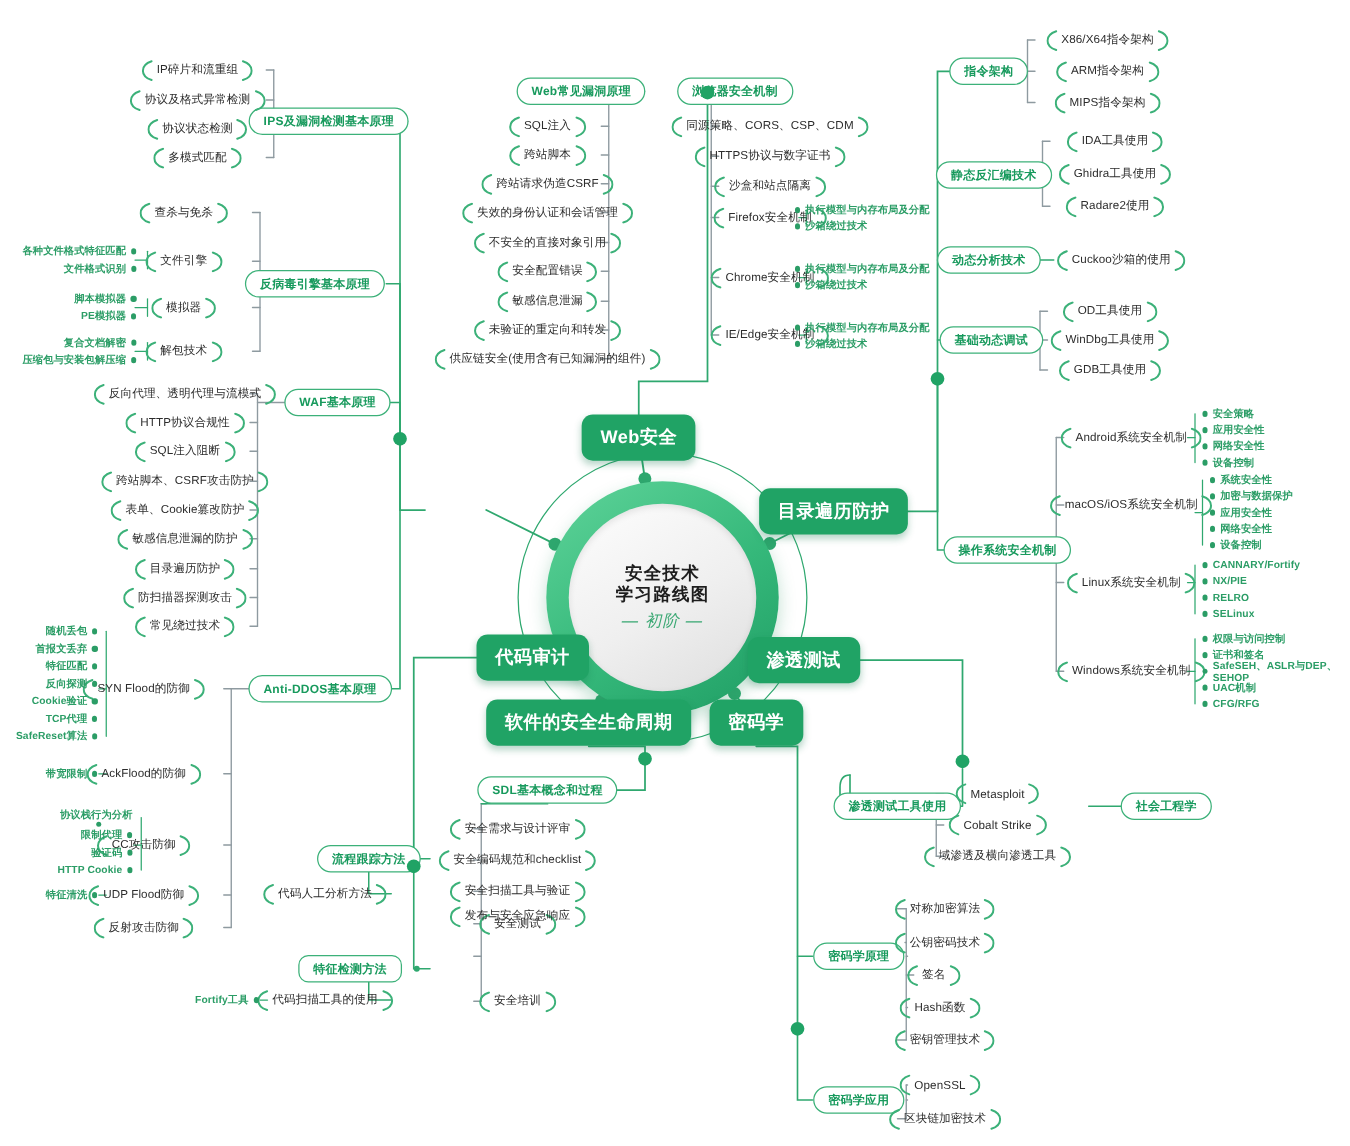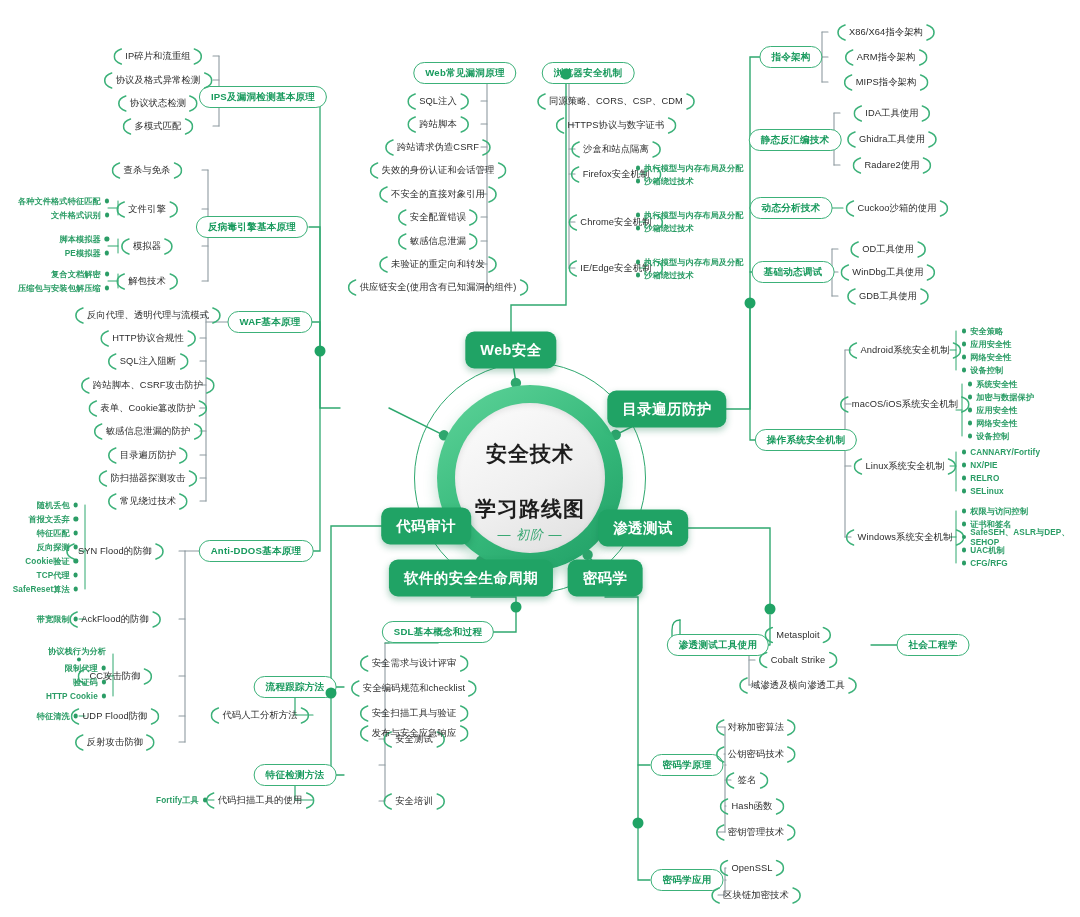--- a/index.html
+++ b/index.html
@@ -38,22 +38,22 @@
   }
   .hub-inner {
     width: 150px; height: 150px;
     border-radius: 50%;
     background: linear-gradient(150deg,#fdfdfd 0%,#efefef 55%,#dedede 100%);
     display: flex; flex-direction: column;
     align-items: center; justify-content: center;
     box-shadow: inset 0 2px 6px rgba(0,0,0,.10);
   }
   .hub-line1, .hub-line2 {
-    font-size: 21px; font-weight: bold; color: #1d1d1d;
-    letter-spacing: 1px; line-height: 1.18; margin-top: 30px;
+    font-size: 14px; font-weight: bold; color: #1d1d1d;
+    letter-spacing: 1px; line-height: 1.18;
   }
   .hub-sub {
     margin-top: 5px;
     font-size: 13px; font-style: italic; color: #3aa873;
     letter-spacing: 1px;
   }
   .hub-ring {
     position: absolute;
     width: 232px; height: 232px;
     border: 1.6px solid #2fa86f;
@@ -542,21 +542,21 @@
       <span class="dot"></span>
       <span>特征清洗</span>
     </div>
 
   <div class="node topic" style="left:295px; top:687px;">流程跟踪方法</div>
   <div class="node leaf" style="left: 260px; top: 715px; position: absolute;"><svg class="brk l" width="9" height="17" viewBox="0 0 9 17">
         <path d="M8 1 C2 3,1 6,1 8.5 C1 11,2 14,8 16" fill="none" stroke="#3cb179" stroke-width="1.6" stroke-linecap="round"></path>
       </svg>代码人工分析方法<svg class="brk r" width="9" height="17" viewBox="0 0 9 17">
         <path d="M1 1 C7 3,8 6,8 8.5 C8 11,7 14,1 16" fill="none" stroke="#3cb179" stroke-width="1.6" stroke-linecap="round"></path>
       </svg></div>
-  <div class="node topic" style="left:295px; top:775px;">特征检测方法</div>
+  <div class="node topic" style="left:280px; top:775px;border-radius:8px;">特征检测方法</div>
   <div class="node leaf" style="left: 260px; top: 800px; position: absolute;"><svg class="brk l" width="9" height="17" viewBox="0 0 9 17">
         <path d="M8 1 C2 3,1 6,1 8.5 C1 11,2 14,8 16" fill="none" stroke="#3cb179" stroke-width="1.6" stroke-linecap="round"></path>
       </svg>代码扫描工具的使用<svg class="brk r" width="9" height="17" viewBox="0 0 9 17">
         <path d="M1 1 C7 3,8 6,8 8.5 C8 11,7 14,1 16" fill="none" stroke="#3cb179" stroke-width="1.6" stroke-linecap="round"></path>
       </svg></div>
   <div class="bullet lt" style="position:absolute; left:207px; top:800px;">
       <span class="dot"></span>
       <span>Fortify工具</span>
     </div>
 

